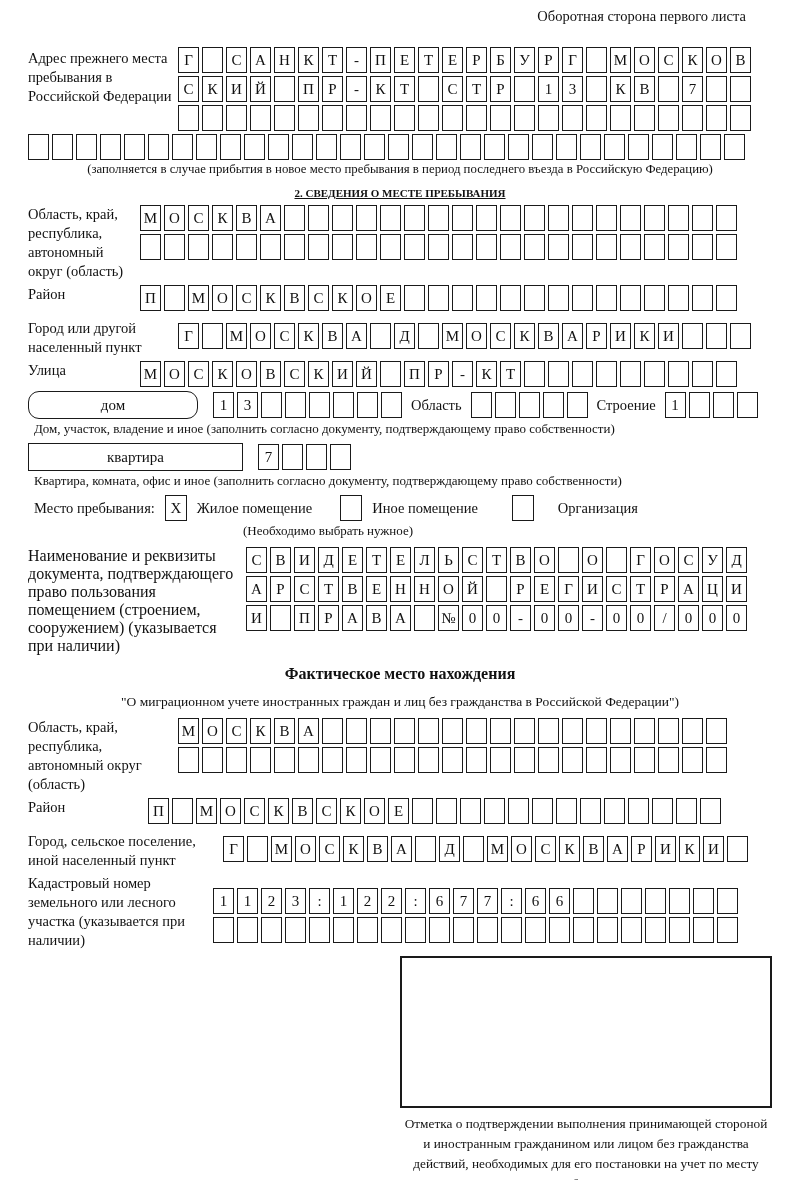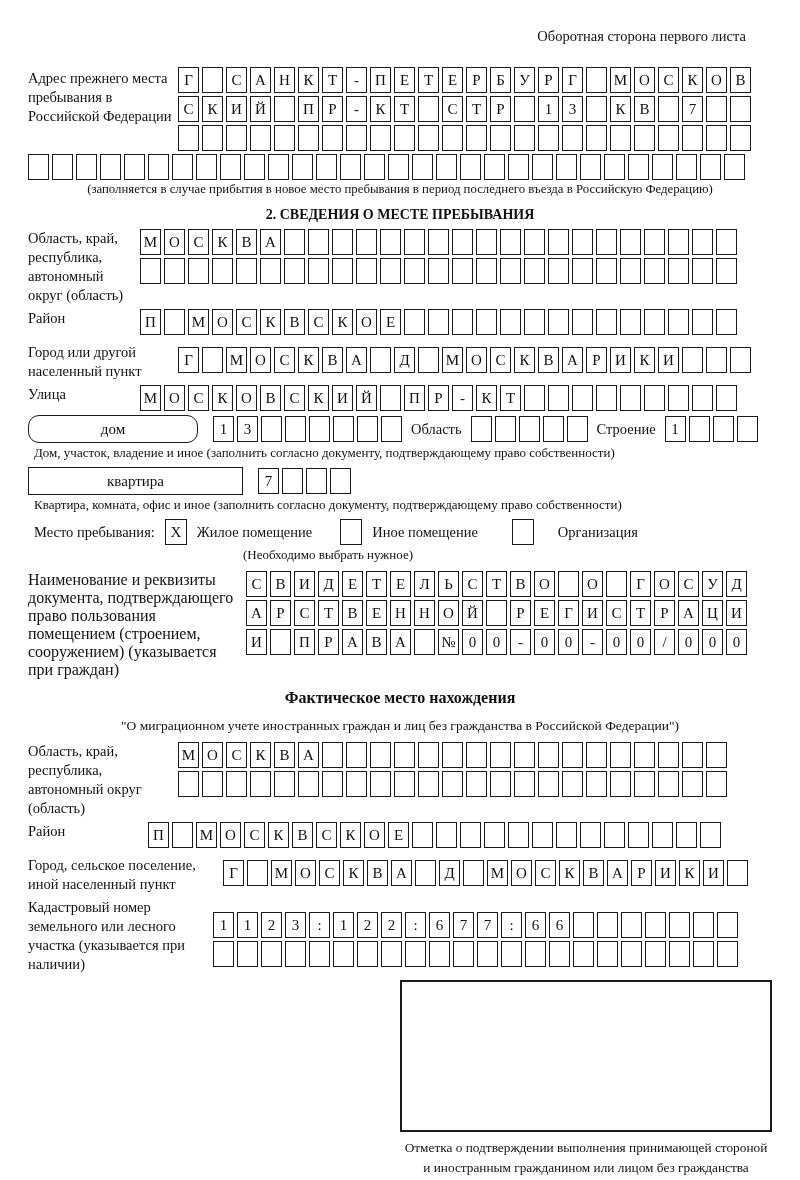--- a/index.html
+++ b/index.html
@@ -1,38 +1,38 @@
 <!DOCTYPE html>
 <html><head>
 <meta charset="utf-8">
 <style>
   * { margin:0; padding:0; box-sizing:border-box; }
   html,body { width:800px; height:1180px; background:#ffffff; overflow:hidden;
     font-family:"Liberation Serif", "DejaVu Serif", serif; color:#111; }
-  .page { width:800px; height:916px; padding:28px 28px 0 28px; position:relative; }
+  .page { width:800px; height:916px; padding:8px 28px 0 28px; position:relative; }
 
   .top-note { text-align:right; font-size:14.5px; padding-right:26px; margin-bottom:22px; }
 
   
   .grid-row { display:flex; gap:3px; }
   .grid-row + .grid-row { margin-top:3px; }
   .cell { width:21px; height:26px; border:1.6px solid #1a1a1a; flex:0 0 21px;
     display:flex; align-items:center; justify-content:center;
     font-size:15px; line-height:1; background:#fff; }
 
   .field { display:flex; margin-bottom:4px; }
   .field .lbl { font-size:14.5px; line-height:19px; flex-shrink:0; }
   .rows { display:flex; flex-direction:column; }
 
   .sec1 { margin-bottom:2px; }
   .sec1 .lbl { width:150px; padding-top:2px; }
   .fullrow { margin-top:3px; margin-bottom:2px; }
   .caption-center { text-align:center; font-size:12.8px; margin-bottom:10px; }
 
-  .h-bold { text-align:center; font-weight:bold; font-size:14px; margin:2px 0 6px 0; }
+  .h-bold { text-align:center; font-weight:bold; font-size:11px; margin:2px 0 6px 0;text-decoration:underline; }
 
   .lbl-region2 { width:112px; }
   .lbl-district { width:112px; }
   .lbl-city2 { width:150px; padding-top:4px; }
   .lbl-street { width:112px; }
   .lbl-region3 { width:150px; }
   .lbl-district3 { width:120px; }
   .lbl-city3 { width:195px; padding-top:4px; }
   .lbl-cad { width:185px; }
 
@@ -391,21 +391,21 @@
     <span class="checkbox">X</span>
     <span>Жилое помещение</span>
     <span class="checkbox" style="margin-left:28px;"></span>
     <span>Иное помещение</span>
     <span class="checkbox" style="margin-left:34px; margin-right:24px;"></span>
     <span>Организация</span>
   </div>
   <div class="stay-note">(Необходимо выбрать нужное)</div>
 
   <div class="doc-field">
-    <div class="lbl">Наименование и реквизиты документа, подтверждающего право пользования помещением (строением, сооружением) (указывается при граждан)</div>
+    <div class="lbl">Наименование и реквизиты документа, подтверждающего право пользования помещением (строением, сооружением) (указывается при наличии)</div>
     <div class="rows">
       <div class="grid-row">
           <div class="cell">С</div>
           <div class="cell">В</div>
           <div class="cell">И</div>
           <div class="cell">Д</div>
           <div class="cell">Е</div>
           <div class="cell">Т</div>
           <div class="cell">Е</div>
           <div class="cell">Л</div>

